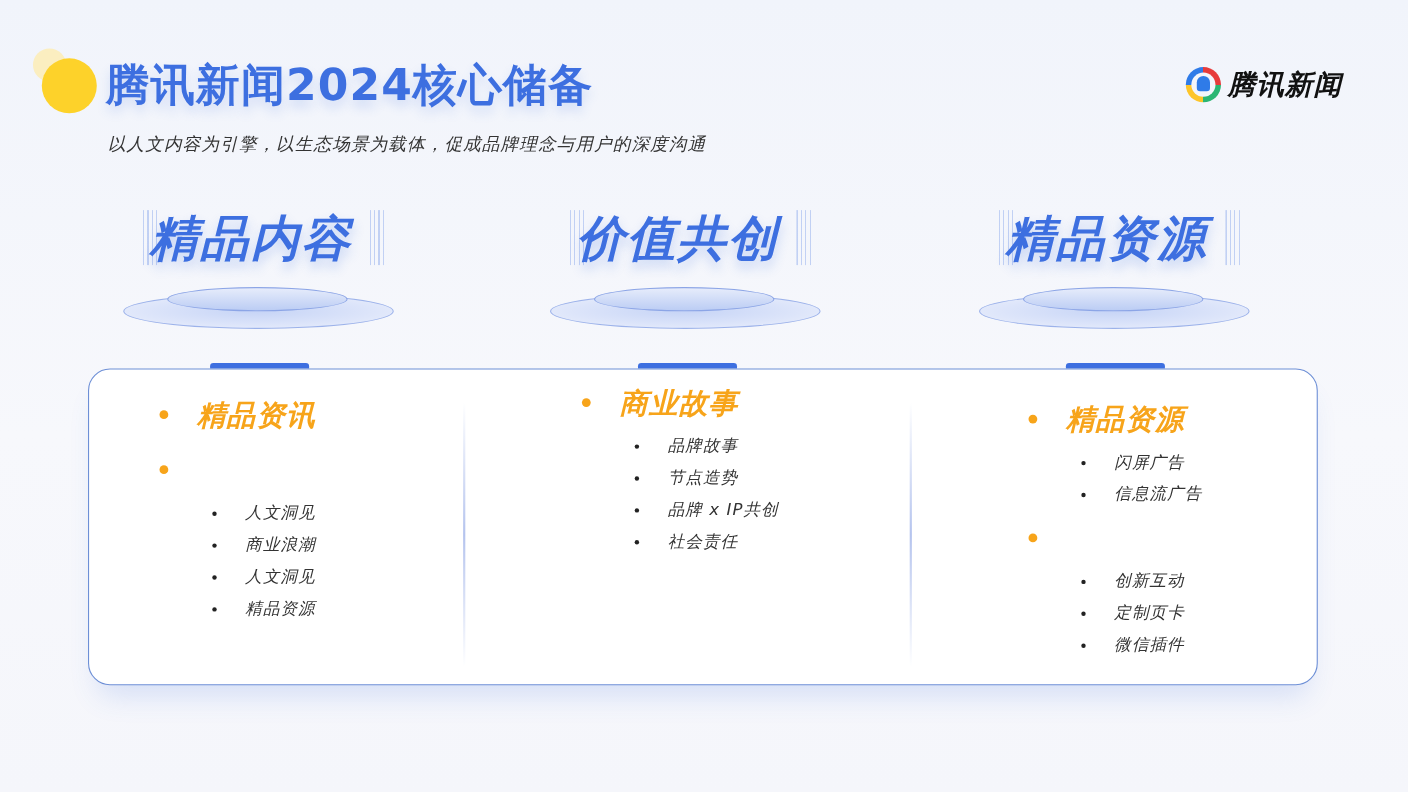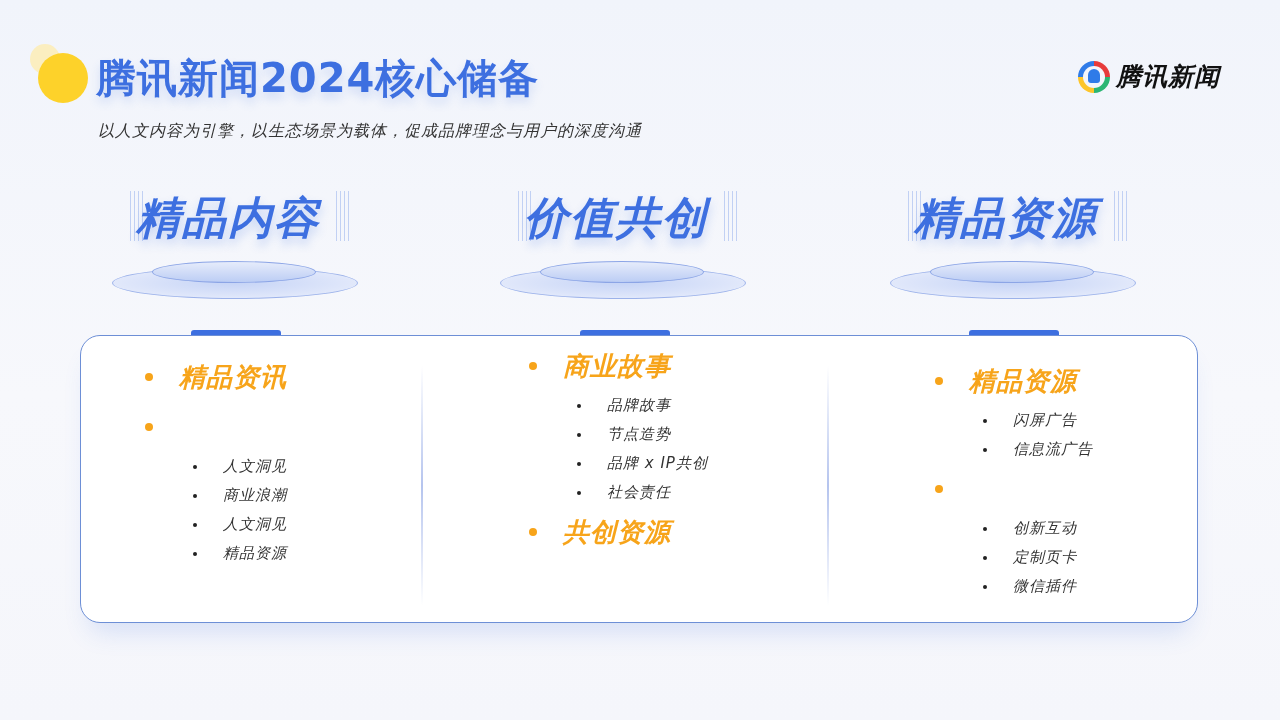--- a/index.html
+++ b/index.html
@@ -143,24 +143,20 @@
         </div>
       <div class="s-item">
           <span class="s-bullet"></span>
           <span class="s-text">品牌 x IP共创</span>
         </div>
       <div class="s-item">
           <span class="s-bullet"></span>
           <span class="s-text">社会责任</span>
         </div>
     </div>
-    <div class="h-item">
-      <span class="h-bullet"></span>
-      <span class="h-text">共创资源</span>
-    </div>
   </div>
 
   <div class="col" style="left:854px; top:20px;">
     <div class="h-item">
       <span class="h-bullet"></span>
       <span class="h-text">精品资源</span>
     </div>
     <div class="s-list">
       <div class="s-item">
           <span class="s-bullet"></span>

